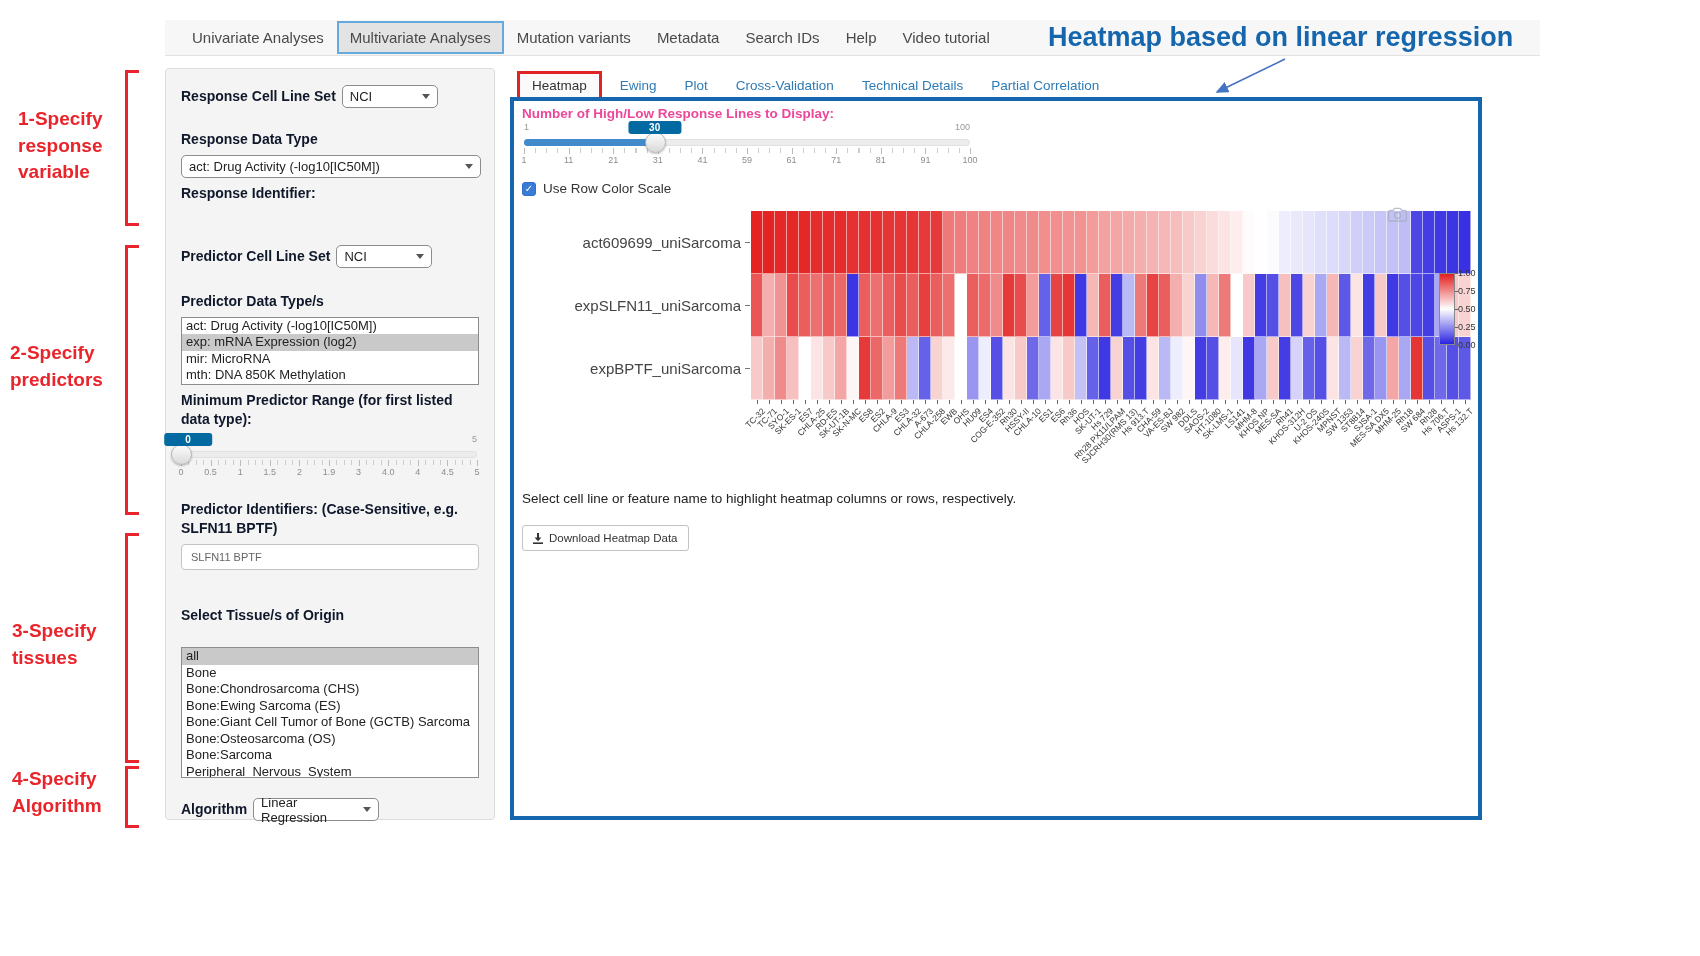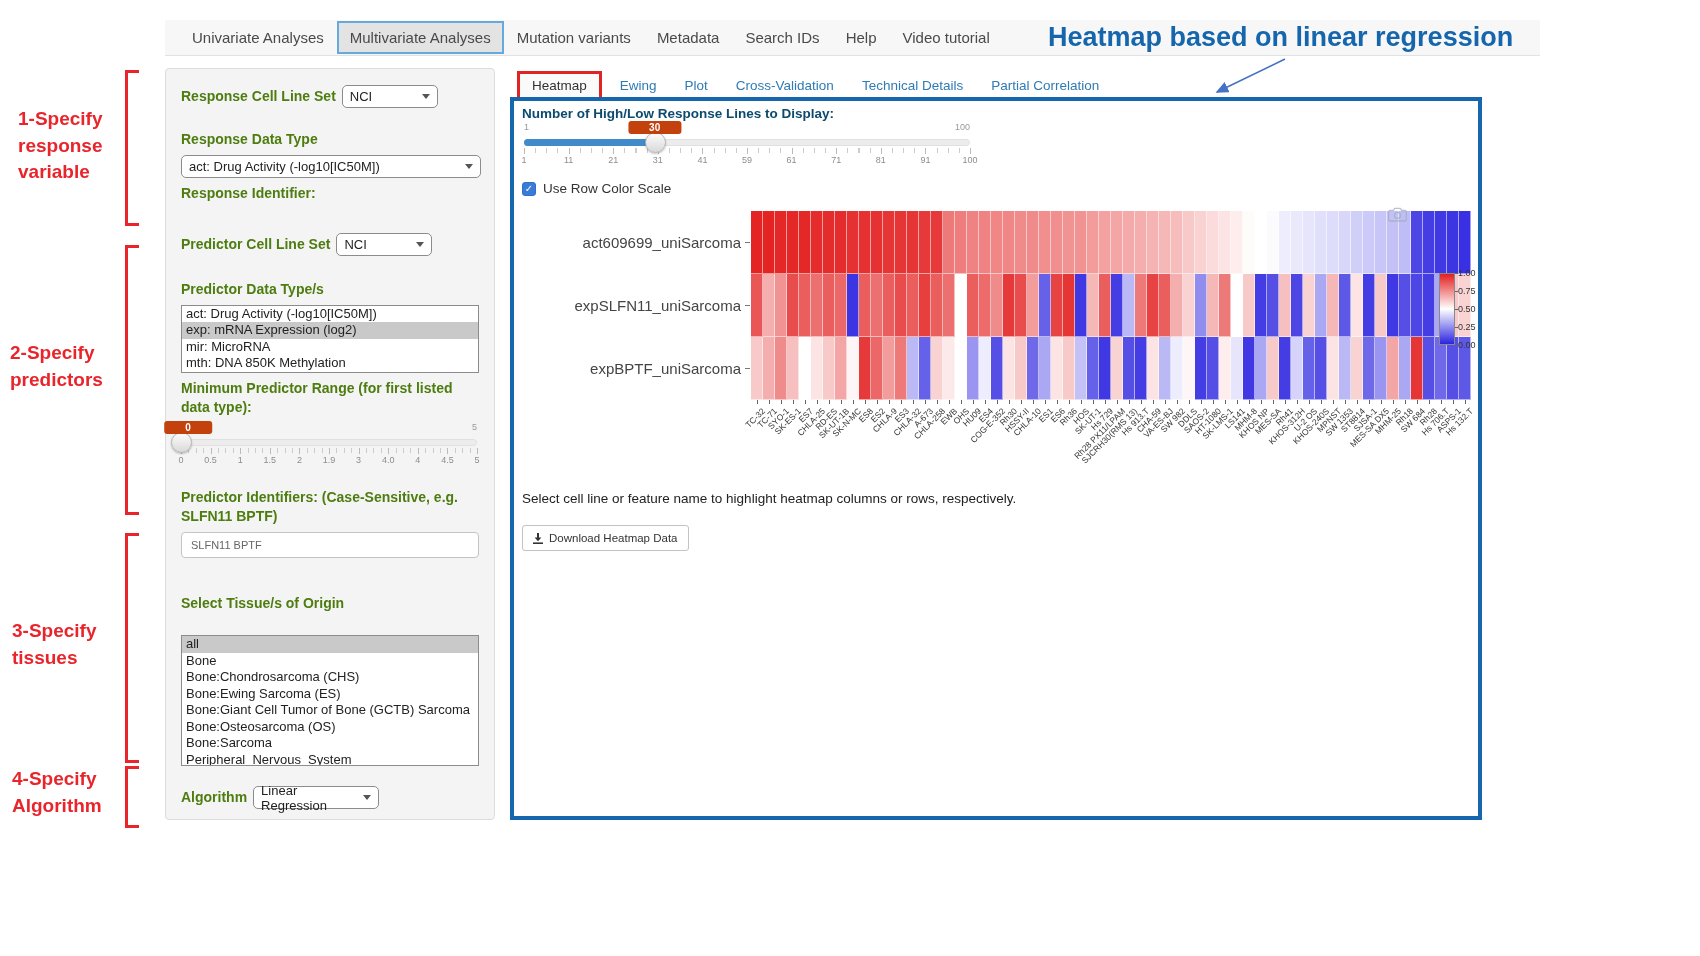--- a/index.html
+++ b/index.html
@@ -13,50 +13,50 @@
 
   
   .anno-step{position:absolute;color:#e9252b;font-size:19px;font-weight:600;line-height:1.4;}
   .anno-bracket{position:absolute;width:14px;border:3px solid #e9252b;border-right:none;}
   .anno-heading{position:absolute;top:22px;left:1048px;font-size:27px;font-weight:bold;color:#1566ad;white-space:nowrap;}
   .anno-arrow{position:absolute;left:1205px;top:55px;}
   .tab-red-box{border:3px solid #e02424 !important;}
 
   
   .sidebar{position:absolute;left:165px;top:68px;width:330px;height:752px;background:#f4f4f4;border:1px solid #dcdcdc;border-radius:4px;padding:16px 15px 10px 15px;font-size:14px;}
-  .fld-label{font-weight:bold;color:#4d7c0f;font-size:14px;line-height:1.35;}
+  .fld-label{font-weight:bold;color:#0f172a;font-size:14px;line-height:1.35;}
   .inline-row{display:flex;align-items:center;gap:6px;}
   .sel{background:#fff;border:1px solid #8c8c8c;border-radius:5px;padding:2px 7px;display:inline-flex;align-items:center;justify-content:space-between;font-size:13px;color:#222;cursor:pointer;height:23px;}
   .sel .chev{width:0;height:0;border-left:4px solid transparent;border-right:4px solid transparent;border-top:5px solid #555;margin-left:8px;flex:0 0 auto;}
   .txt-input{width:298px;background:#fff;border:1px solid #c4c4c4;border-radius:4px;padding:6px 9px;font-size:11px;color:#666;font-family:"Liberation Sans",sans-serif;}
   .listbox{background:#fff;border:1px solid #8c8c8c;width:298px;overflow:hidden;}
   .opt{font-size:13px;padding:0 4px;line-height:16.5px;white-space:nowrap;cursor:pointer;color:#222;}
   .opt.sel-opt{background:#c9c9c9;}
   .radio-row{display:flex;align-items:center;gap:7px;margin-top:6px;cursor:pointer;}
   .radio{width:13px;height:13px;border-radius:50%;border:1px solid #999;background:#fff;position:relative;flex:0 0 auto;}
   .radio.on{border:1px solid #2f6fd2;background:#3a7bd5;box-shadow:inset 0 0 0 1.5px #fff;}
   .radio-label{font-size:14px;color:#333;}
 
   
   .ionslider{position:relative;height:50px;}
   .sl-minmax{position:absolute;top:0;font-size:9px;color:#999;}
-  .sl-badge{position:absolute;top:-1px;transform:translateX(-50%);background:#c2410c;color:#fff;font-size:10px;font-weight:bold;padding:1px 21px;border-radius:3px;z-index:3;}
+  .sl-badge{position:absolute;top:-1px;transform:translateX(-50%);background:#0369a1;color:#fff;font-size:10px;font-weight:bold;padding:1px 21px;border-radius:3px;z-index:3;}
   .sl-track{position:absolute;left:0;right:0;top:17px;height:7px;background:#ececec;border:1px solid #e0e0e0;border-radius:4px;}
   .sl-fill{position:absolute;left:0;top:17px;height:7px;background:#428bca;border-radius:4px 0 0 4px;z-index:1;}
   .sl-handle{position:absolute;top:10px;width:21px;height:21px;margin-left:-10px;border-radius:50%;background:linear-gradient(#fdfdfd,#d9d9d9);border:1px solid #b5b5b5;box-shadow:0 1px 2px rgba(0,0,0,.25);z-index:2;cursor:pointer;}
   .sl-minor{position:absolute;left:0;right:0;top:26px;height:5px;background:repeating-linear-gradient(90deg,#ccc 0 1px,transparent 1px 2.5%);}
   .sl-tick{position:absolute;top:33px;transform:translateX(-50%);font-size:9px;color:#8d8d8d;}
   .sl-tickline{position:absolute;top:26px;width:1px;height:6px;background:#bbb;}
 
   
   .main-tabs{position:absolute;left:517px;top:71px;display:flex;align-items:center;}
   .main-tab{font-size:13.5px;color:#2e7bb5;padding:5px 14px;cursor:pointer;white-space:nowrap;}
   .main-tab.active{color:#333;background:#fafafa;margin-right:4px;padding:4px 12px;}
   .main-panel{position:absolute;left:510px;top:97px;width:972px;height:723px;border:4px solid #1566ad;background:#fff;}
-  .panel-heading{position:absolute;left:8px;top:5px;font-size:13.5px;font-weight:bold;color:#0c4a6e;}
+  .panel-heading{position:absolute;left:8px;top:5px;font-size:13.5px;font-weight:bold;color:#ec4899;}
   .cb-row{position:absolute;left:8px;top:80px;display:flex;align-items:center;gap:7px;}
   .cb{width:14px;height:14px;border-radius:3px;background:#3a7bd5;border:1px solid #2f6fd2;color:#fff;font-size:10px;line-height:12px;text-align:center;cursor:pointer;}
   .cb-label{font-size:13.5px;color:#333;}
 
   
   .heatmap{position:absolute;left:9px;top:110px;}
   .hm-row{display:flex;align-items:stretch;height:63px;}
   .hm-rowlabel{width:222px;font-size:15px;color:#444;text-align:right;line-height:63px;padding-right:4px;white-space:nowrap;cursor:pointer;}
   .hm-rowtick{width:5px;height:1px;background:#777;align-self:center;margin-right:1px;}
   .hm-cells{display:flex;}
@@ -67,21 +67,21 @@
 
   
   .legend{position:absolute;left:925px;top:172px;width:46px;}
   .legend-bar{position:absolute;left:0;top:0;width:16px;height:72px;border:1px solid #888;}
   .legend-tick{position:absolute;left:19px;transform:translateY(-50%);font-size:9px;color:#333;white-space:nowrap;}
   .legend-tickline{position:absolute;left:16px;width:3px;height:1px;background:#666;}
   .camera{position:absolute;left:874px;top:106px;cursor:pointer;opacity:.75;}
   .panel-note{position:absolute;left:8px;top:390px;font-size:13.5px;color:#222;}
   .dl-btn{position:absolute;left:8px;top:424px;display:inline-flex;align-items:center;gap:6px;background:#fff;border:1px solid #c3c3c3;border-radius:3px;padding:6px 10px;font-size:11.5px;color:#333;cursor:pointer;}
 
-  .mt6{margin-top:6px;} .mt16{margin-top:16px;} .mt30{margin-top:30px;}
+  .mt6{margin-top:6px;} .mt16{margin-top:16px;} .mt30{margin-top:42px;}
 </style>
 </head>
 <body>
 
 <div class="top-nav">
     <div class="nav-item">Univariate Analyses</div>
     <div class="nav-item active">Multivariate Analyses</div>
     <div class="nav-item">Mutation variants</div>
     <div class="nav-item">Metadata</div>
     <div class="nav-item">Search IDs</div>

